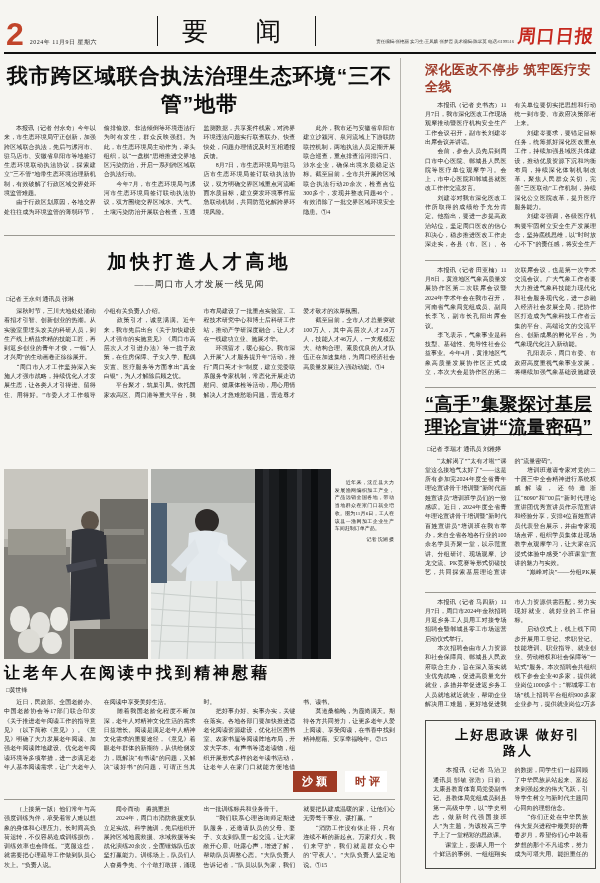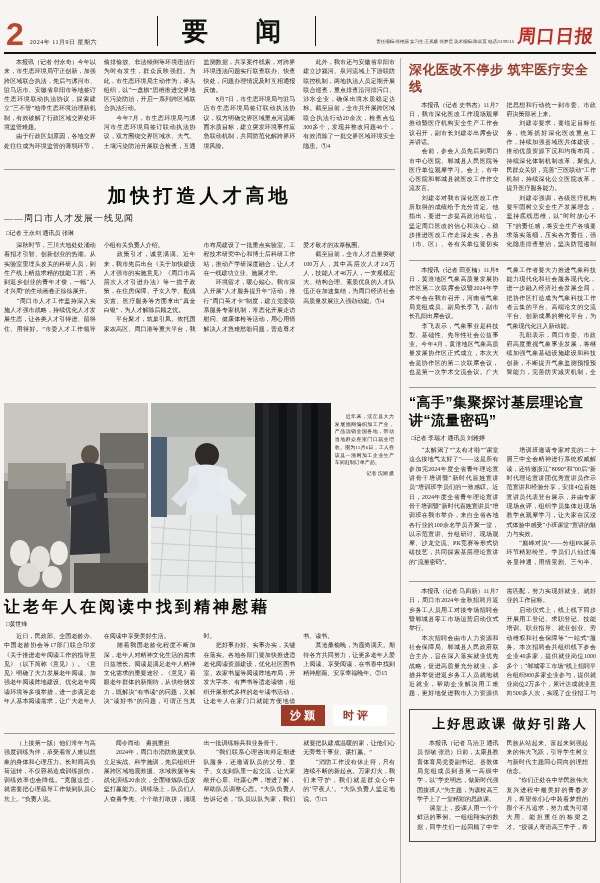--- a/index.html
+++ b/index.html
@@ -11,59 +11,59 @@
     overflow:hidden;
   }
   .page { width:600px; height:883px; padding:5px 4px 0 4px; position:relative; }
 
   
   .hdr { display:flex; align-items:flex-end; height:44px; padding:0 2px; }
   .pageno { font-family:"Liberation Sans",sans-serif; font-size:32px; font-weight:bold; color:#c1442a; line-height:0.9; }
   .dateline { font-size:6px; color:#222; margin:0 0 2px 6px; letter-spacing:0.5px; }
   .hdr-mid { display:flex; align-items:center; margin-left:auto; margin-right:auto; }
   .vbar { width:1px; height:30px; background:#1a1a1a; margin:0 14px 2px 14px; }
-  .section-title { font-family:"Liberation Sans",sans-serif; font-size:26px; font-weight:bold; letter-spacing:20px; padding-left:10px; color:#111; }
+  .section-title { font-family:"Liberation Sans",sans-serif; font-size:26px; font-weight:normal; letter-spacing:20px; padding-left:10px; color:#111; }
   .hdr-right { display:flex; align-items:flex-end; }
   .credits { font-size:4.5px; color:#333; margin:0 4px 4px 0; max-width:150px; line-height:1.4; }
   .masthead { font-family:"Liberation Serif",serif; font-size:18px; font-weight:bold; color:#c5281e; transform:skewX(-6deg); letter-spacing:1px; margin-bottom:1px; white-space:nowrap; }
   .hdr-rule { height:2px; background:#111; margin:3px 0 0 0; }
 
   
   .content { display:flex; height:826px; margin-top:4px; }
   .col-left { width:396px; padding-right:5px; }
-  .col-right { width:196px; border-left:1px solid #b6b4ae; padding-left:8px; }
+  .col-right { width:196px; border-left:1px solid #b6b4ae; padding-left:24px; }
 
   .hrule { height:1px; background:#9b9992; margin:5px 0; }
   .body-txt { text-align:justify; white-space:pre-line; overflow:hidden; color:#1c1c1c; }
   .c4 { column-count:4; column-gap:8px; font-size:6px; line-height:1.55; }
   .c2 { column-count:2; column-gap:8px; font-size:6px; line-height:1.55; }
   .byline { font-size:6px; color:#222; margin:2px 0 3px 2px; }
 
   
   .lead-h { font-family:"Liberation Sans",sans-serif; font-size:21px; font-weight:bold; letter-spacing:1px; text-align:center; color:#0d0d0d; margin:4px 0 6px 0; }
   .talent-h { font-family:"Liberation Sans",sans-serif; font-size:19px; font-weight:bold; text-align:center; letter-spacing:4px; margin-top:13px; color:#0d0d0d;}
-  .talent-sub { font-size:9px; color:#222; margin:3px 0 4px 0; letter-spacing:1px; }
+  .talent-sub { font-size:9px; text-align:center; color:#222; margin:3px 0 4px 0; letter-spacing:1px; }
   .edit-h { font-family:"Liberation Sans",sans-serif; font-size:16px; font-weight:bold; text-align:left; letter-spacing:3px; margin:4px 0 2px 0; color:#0d0d0d;}
 
   
   .r-head { font-family:"Liberation Sans",sans-serif; font-weight:bold; font-size:13px; letter-spacing:0.5px; margin:4px 0 5px 0; color:#0d0d0d; line-height:1.3; }
   .r-head.red { color:#9e3a28; }
-  .r-head.two { font-size:14px; }
+  .r-head.two { font-size:18px;text-decoration:underline; }
 
   
   .photo-block { display:flex; height:190px; margin:4px 0; gap:3px; }
   .ph { position:relative; overflow:hidden; }
   .caption { width:62px; font-size:5px; line-height:1.55; text-align:justify; white-space:pre-line; padding:2px 1px; color:#222; }
   .credit { display:block; text-align:right; margin-top:3px; }
 
   
   .edit-wrap { position:relative; }
   .badge { position:absolute; right:8px; bottom:2px; display:flex; align-items:center; font-family:"Liberation Sans",sans-serif; font-weight:bold; font-size:11px; letter-spacing:3px;gap:8px; }
   .badge .b1 { background:#9e3a25; color:#fff; padding:3px 7px 3px 9px; }
-  .badge .b2 { color:#9e3a25; padding:3px 16px 3px 10px; background:#fff; }
+  .badge .b2 { color:#9e3a25; padding:3px 4px 3px 10px; background:#fff; }
 
   
   .boxed { border:1px solid #4a4a46; padding:6px 7px; margin-top:6px; }
   .boxed .r-head { text-align:center; font-size:13px; letter-spacing:2px; margin:0 0 6px 15px; }
 </style>
 </head>
 <body>
 
 <div class="page">
 
@@ -80,20 +80,21 @@
       <div class="masthead">周口日报</div>
     </div>
   </div>
   <div class="hdr-rule"></div>
 
   <div class="content">
 
     <div class="col-left">
 
       <div>
+        <div class="lead-h">我市跨区域联合执法治理生态环境“三不管”地带</div>
         <div class="body-txt c4" style="height:106px">　　本报讯（记者 付永奇）今年以来，市生态环境局守正创新，加强跨区域联合执法，先后与漯河市、驻马店市、安徽省阜阳市等地签订生态环境联动执法协议，探索建立“三不管”地带生态环境治理新机制，有效破解了行政区域交界处环境监管难题。
 　　由于行政区划原因，各地交界处往往成为环境监管的薄弱环节，偷排偷放、非法倾倒等环境违法行为时有发生，群众反映强烈。为此，市生态环境局主动作为，牵头组织，以“一盘棋”思维推进交界地区污染防治，开启一系列跨区域联合执法行动。
 　　今年7月，市生态环境局与漯河市生态环境局签订联动执法协议，双方围绕交界区域水、大气、土壤污染防治开展联合检查，互通监测数据，共享案件线索，对跨界环境违法问题实行联查联办、快查快处，问题办理情况及时互相通报反馈。
 　　8月7日，市生态环境局与驻马店市生态环境局签订联动执法协议，双方明确交界区域重点河流断面水质目标，建立突发环境事件应急联动机制，共同防范化解跨界环境风险。
 　　此外，我市还与安徽省阜阳市建立沙颍河、泉河流域上下游联防联控机制，两地执法人员定期开展联合巡查，重点排查沿河排污口、涉水企业，确保出境水质稳定达标。截至目前，全市共开展跨区域联合执法行动20余次，检查点位300多个，发现并整改问题46个，有效消除了一批交界区域环境安全隐患。①4</div>
       </div>
 
       <div class="hrule"></div>
 
       <div>

